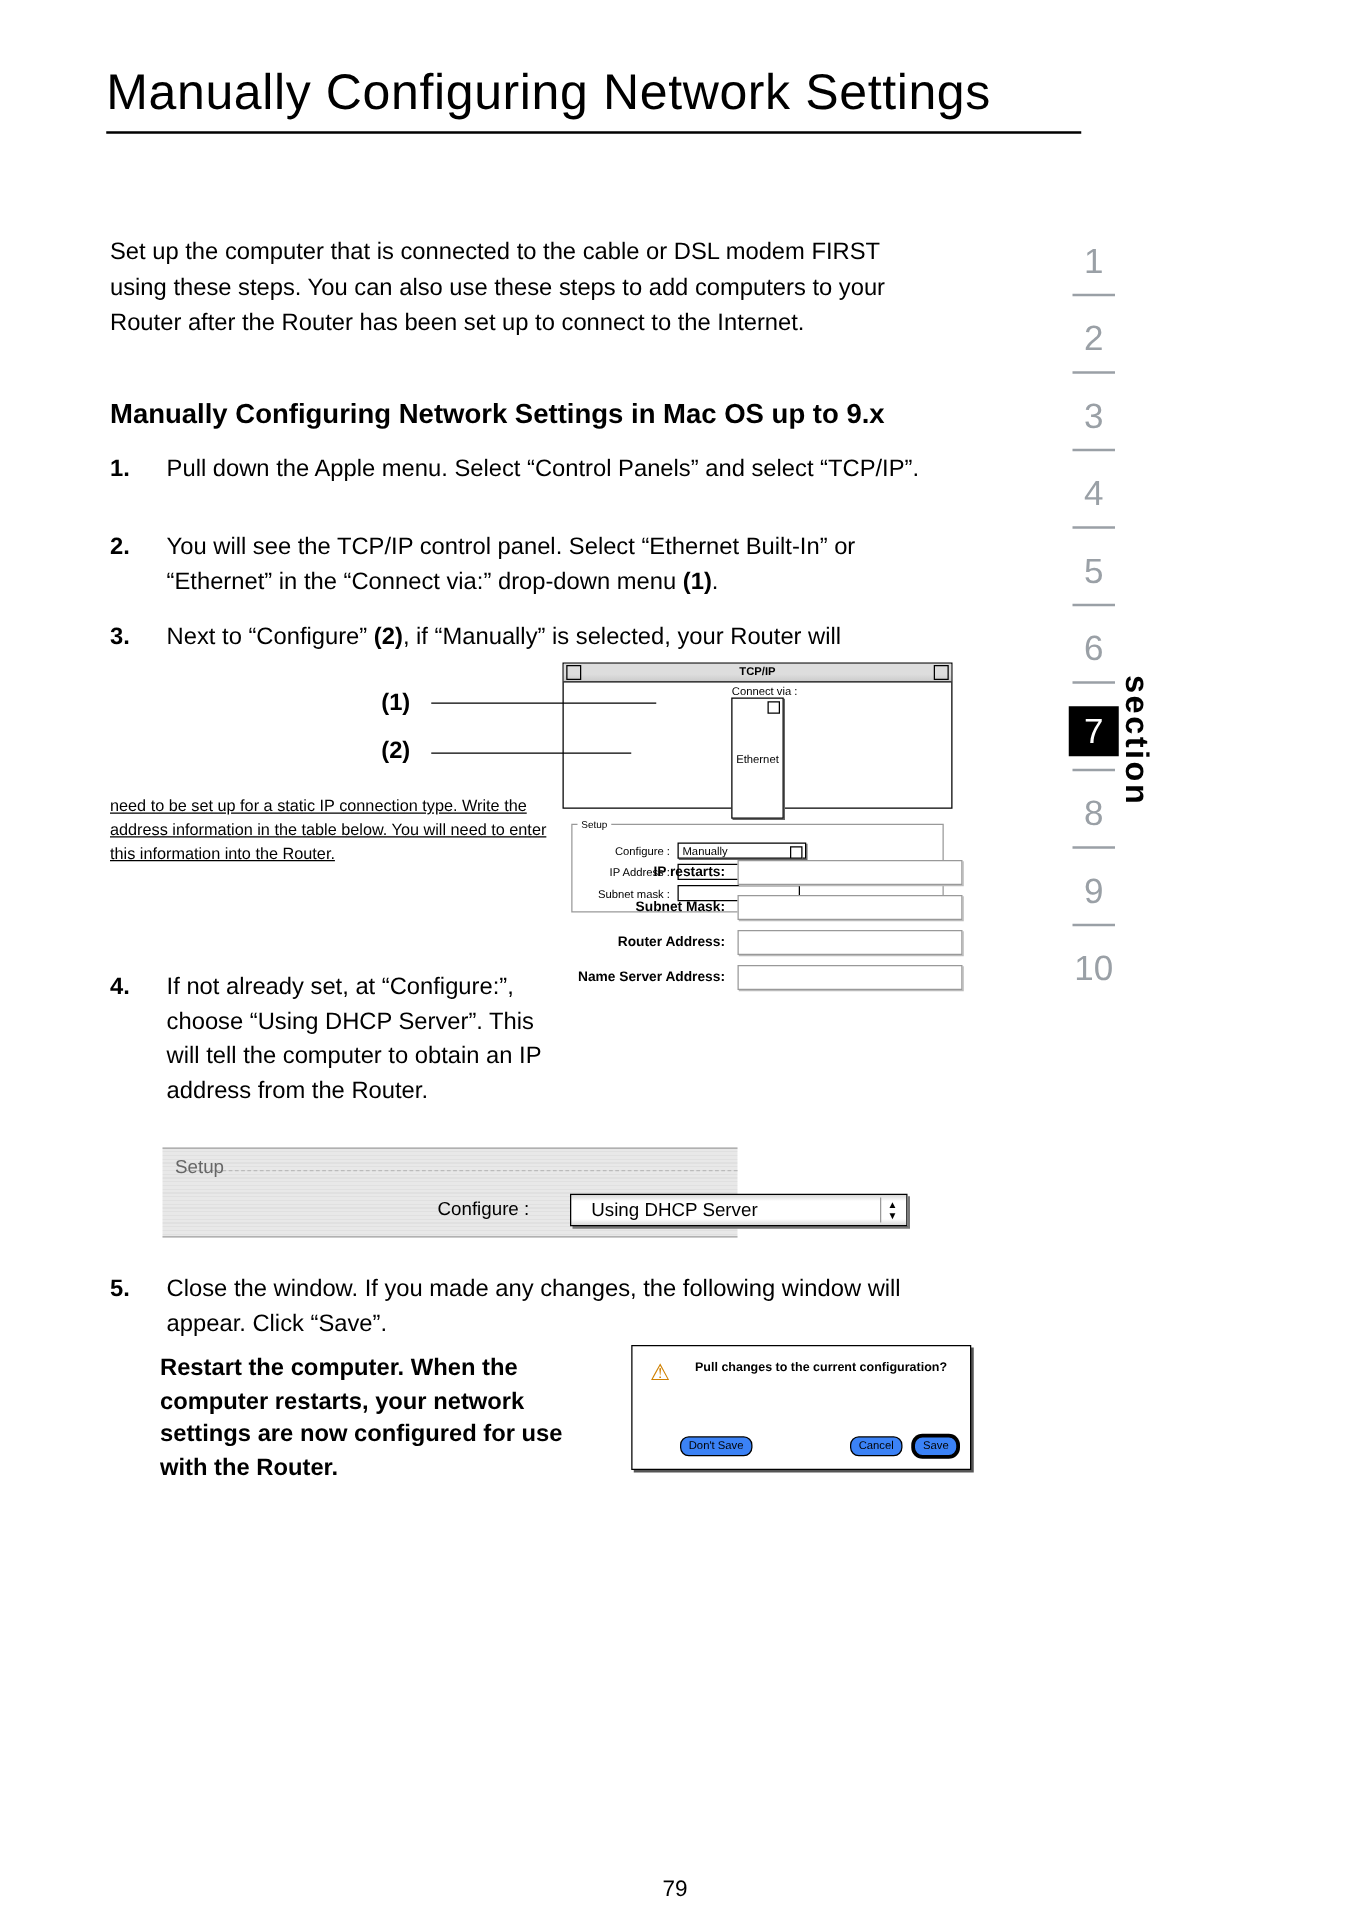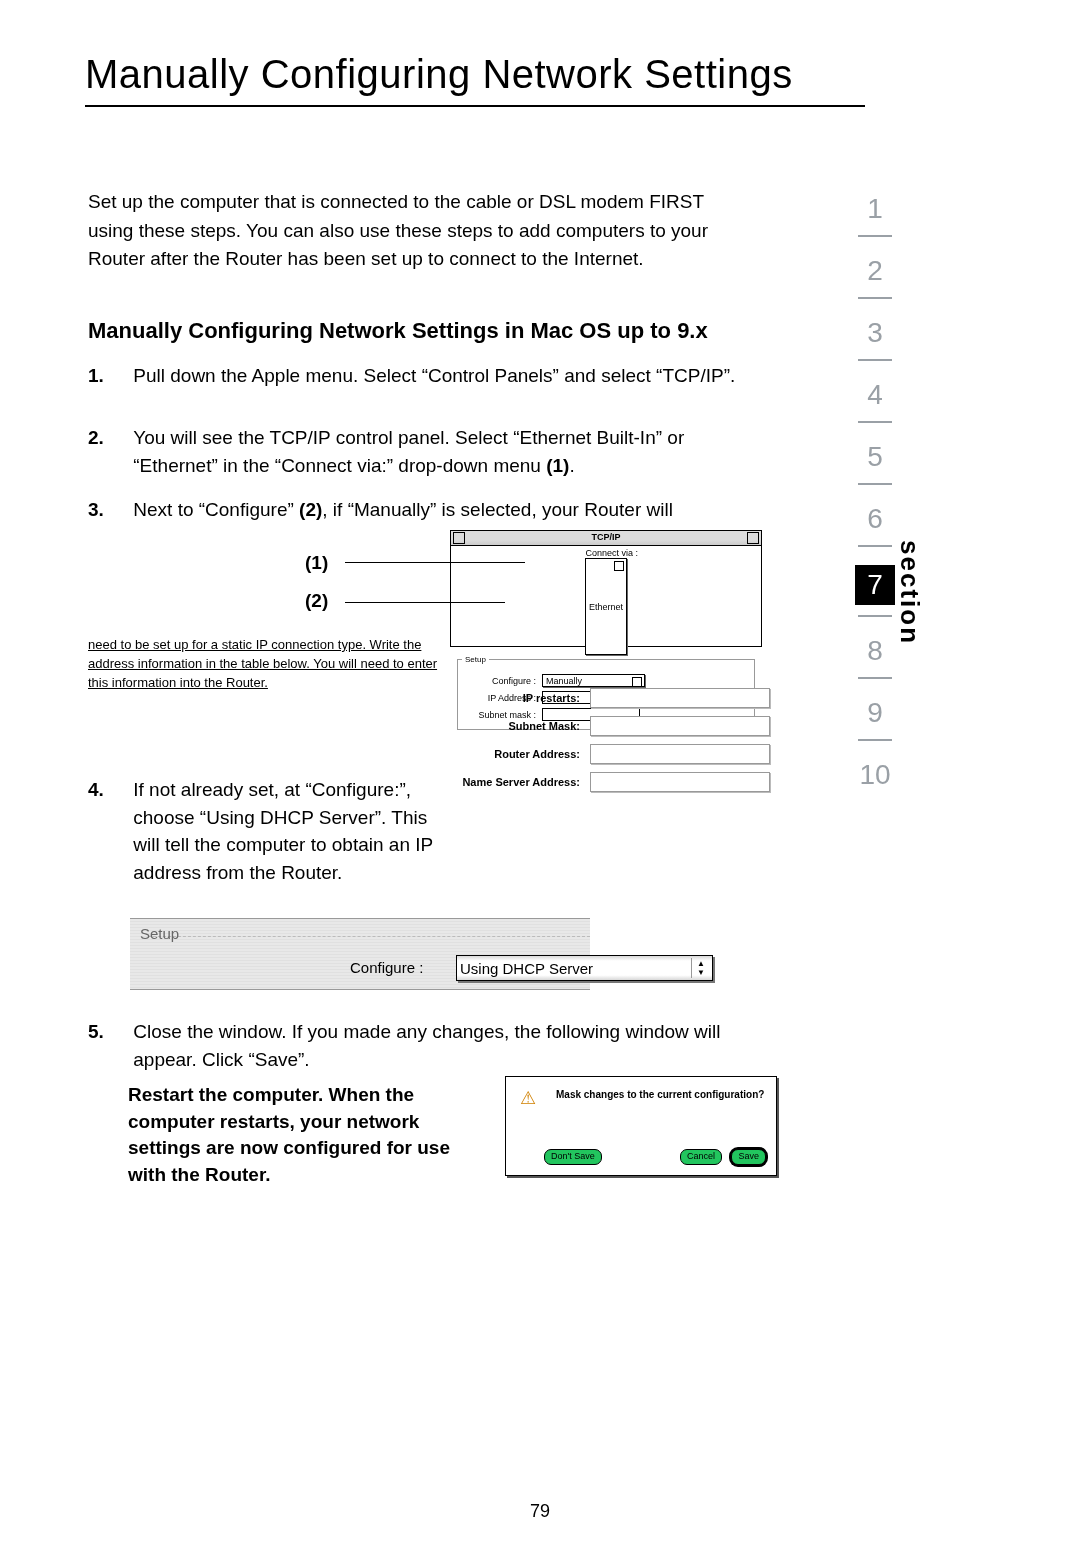--- a/index.html
+++ b/index.html
@@ -228,21 +228,21 @@
   }
   .dhcp .cfg-l {
     position: absolute; left: 220px; top: 40px;
   }
   .dhcp .cfg-f {
     position: absolute; left: 326px; top: 36px;
     width: 252px; height: 24px;
     border: 1px solid #000;
     background: linear-gradient(#d8d8d8, #fff 20%, #fff 80%, #d8d8d8);
     display: flex; align-items: center;
-    padding-left: 3px;
+    padding-left: 16px;
     box-shadow: 2px 2px 0 #777;
   }
   .dhcp .cfg-f .btn {
     position: absolute; right: 2px; top: 2px; bottom: 2px;
     width: 18px;
     border-left: 1px solid #999;
     display: flex; flex-direction: column; justify-content: center; align-items: center;
     font-size: 8px;
   }
 
@@ -281,21 +281,21 @@
   }
   .dialog .btn {
     position: absolute;
     bottom: 10px;
     height: 14px;
     padding: 0 6px;
     border: 1px solid #000;
     border-radius: 7px;
     font-size: 9px;
     line-height: 13px;
-    background: #22c55e;
+    background: #3b82f6;
   }
   .dialog .btn.ds { left: 38px; }
   .dialog .btn.c  { right: 54px; }
   .dialog .btn.s  { right: 10px; box-shadow: 0 0 0 2px #000; }
 
   .pgnum {
     position: absolute;
     left: 0; right: 0;
     bottom: 20px;
     text-align: center;
@@ -431,20 +431,20 @@
 
   <div class="ol step5">
     <span class="n">5.</span>
     <span class="txt">Close the window. If you made any changes, the following window will appear. Click “Save”.</span>
   </div>
 
   <div class="restart">Restart the computer. When the computer restarts, your network settings are now configured for use with the Router.</div>
 
   <div class="dialog">
     <div class="warn">⚠</div>
-    <div class="msg">Mask changes to the current configuration?</div>
+    <div class="msg">Pull changes to the current configuration?</div>
     <div class="btn ds">Don't Save</div>
     <div class="btn c">Cancel</div>
     <div class="btn s">Save</div>
   </div>
 
   <div class="pgnum">79</div>
 </div>
 
 </body></html>

